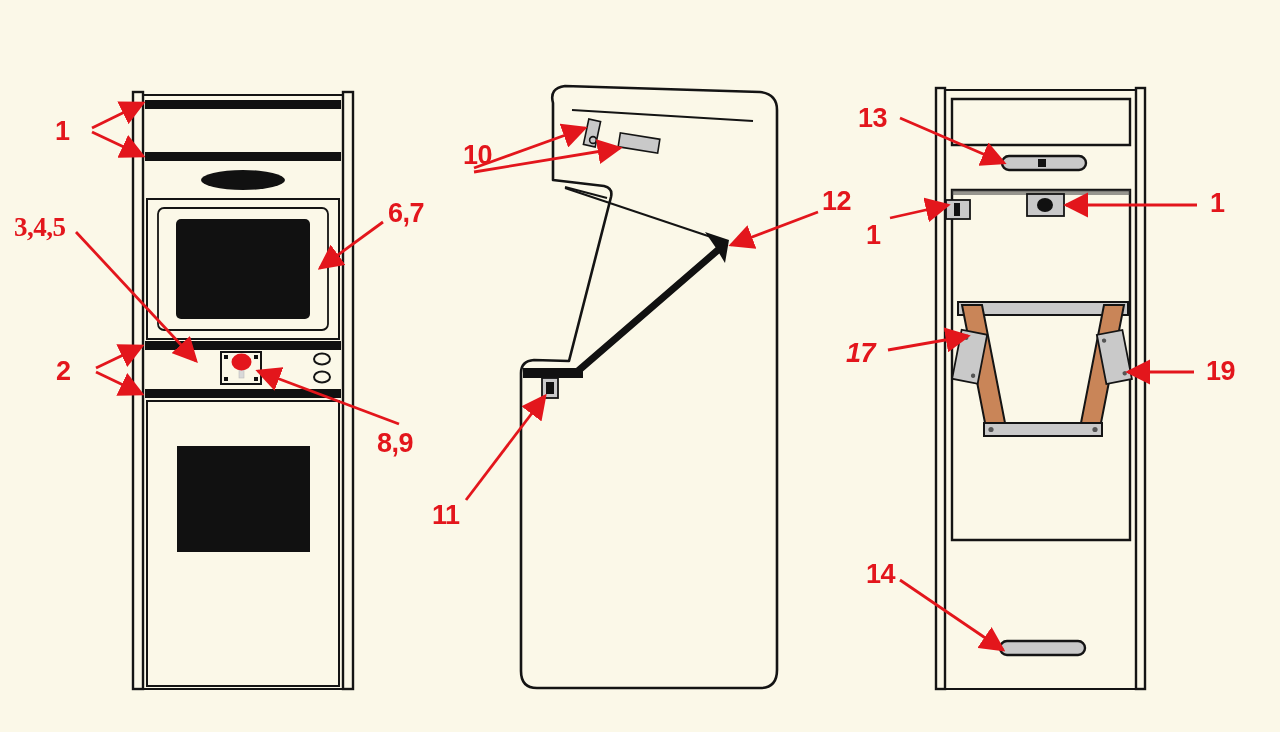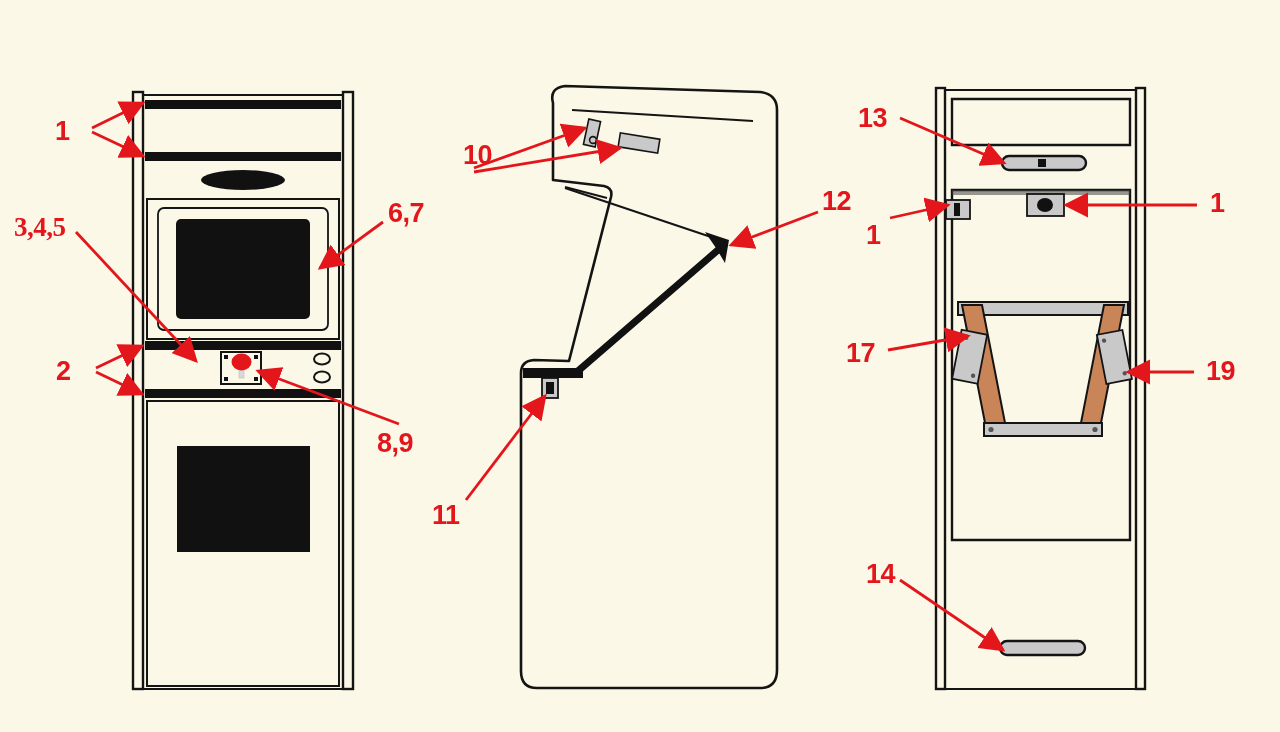--- a/index.html
+++ b/index.html
@@ -218,16 +218,16 @@
 <div class="calloutText" style="left:14px;top:214px;font-family:Liberation Serif, serif;">3,4,5</div>
 <div class="calloutText" style="left:388px;top:200px;">6,7</div>
 <div class="calloutText" style="left:377px;top:430px;text-align:center;">8,9</div>
 <div class="calloutText" style="left:438px;top:142px;margin-left:25px;">10</div>
 <div class="calloutText" style="left:432px;top:502px;text-align:center;">11</div>
 <div class="calloutText" style="left:822px;top:188px;">12</div>
 <div class="calloutText" style="left:858px;top:105px;">13</div>
 <div class="calloutText" style="left:866px;top:561px;">14</div>
 <div class="calloutText" style="left:866px;top:222px;">1</div>
 <div class="calloutText" style="left:1210px;top:190px;">1</div>
-<div class="calloutText" style="left:846px;top:340px;">17</div>
+<div class="calloutText" style="left:846px;top:340px;font-style:italic;">17</div>
 <div class="calloutText" style="left:1206px;top:358px;">19</div>
 
 </div>
 
 </body></html>

